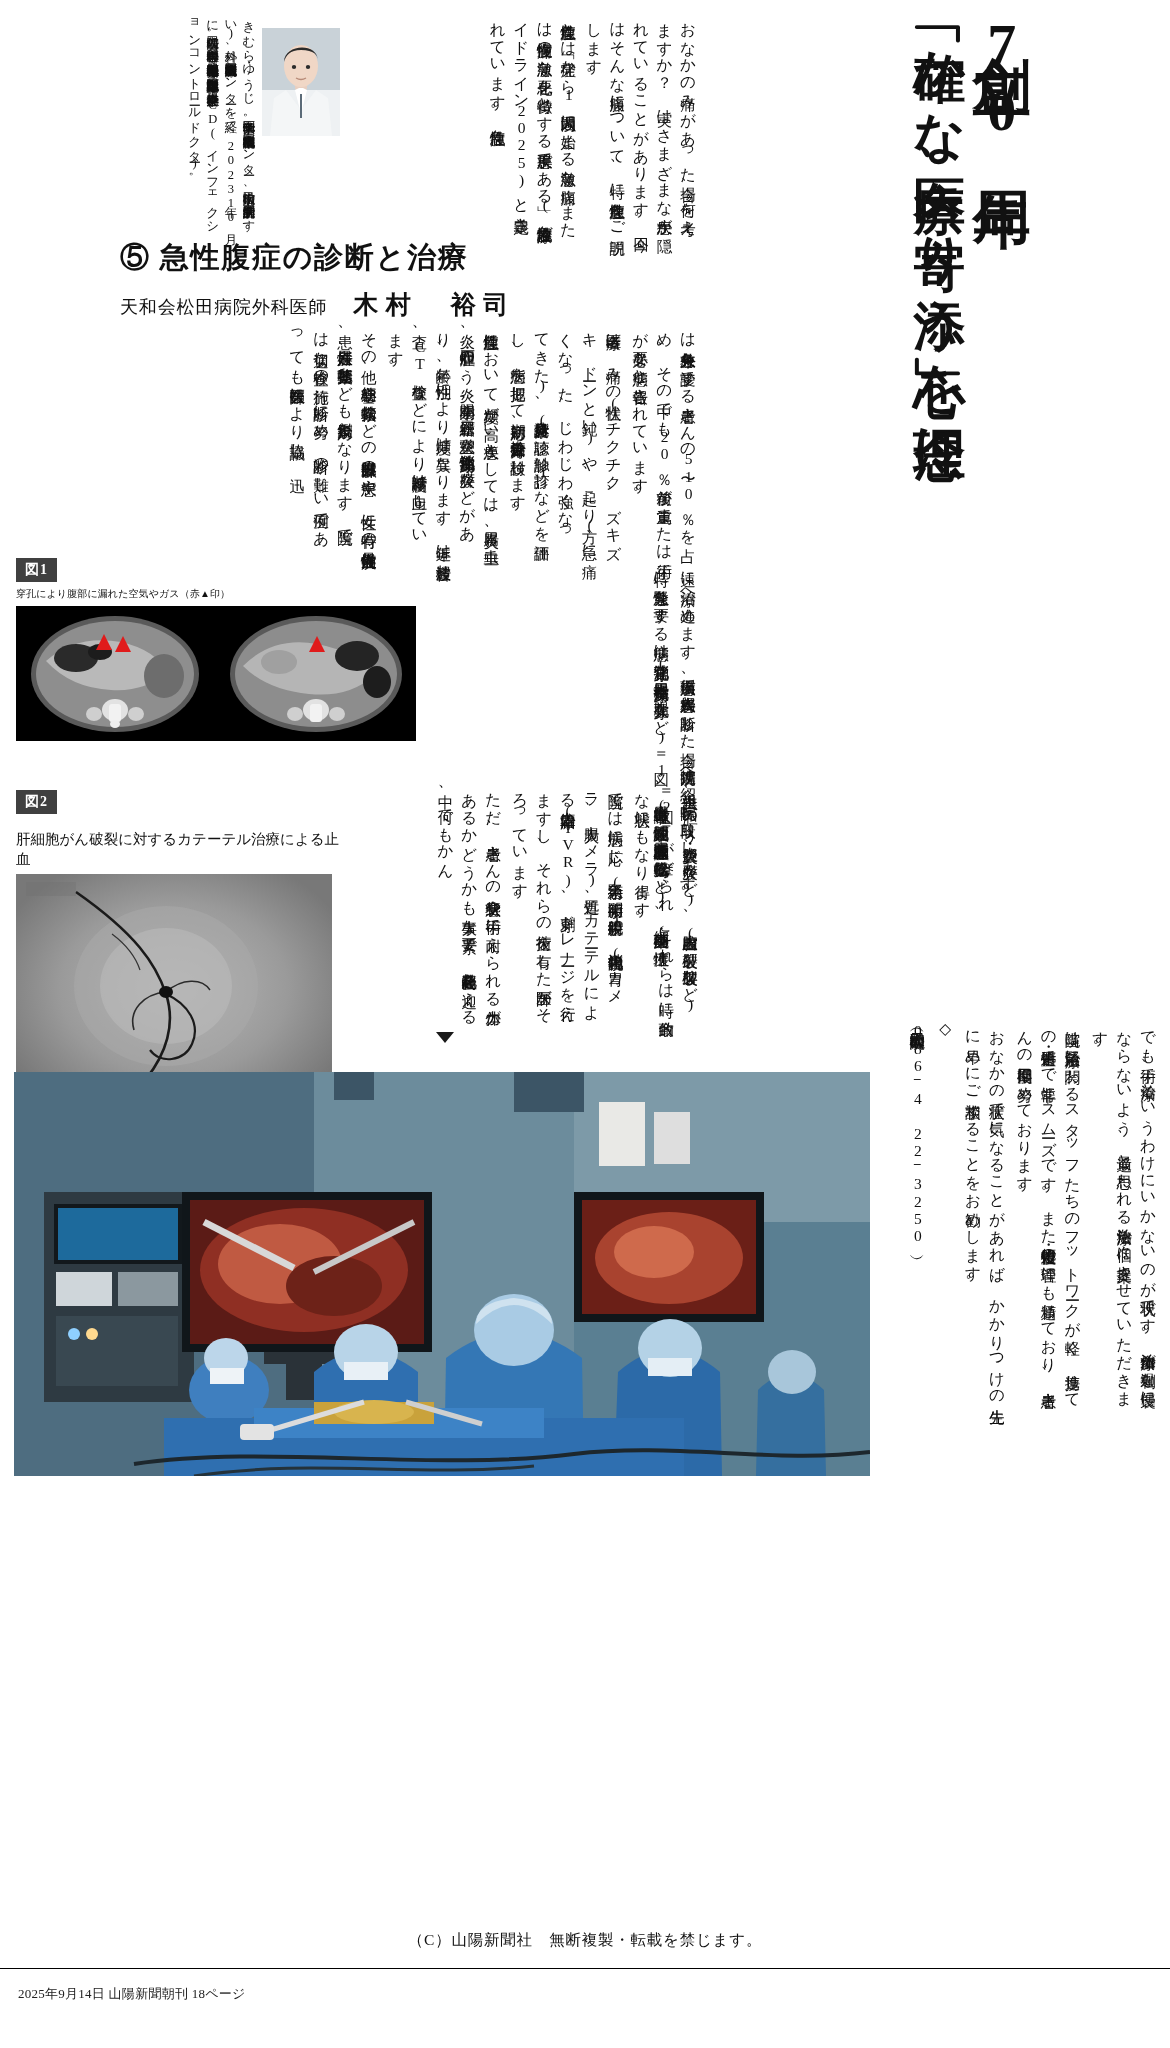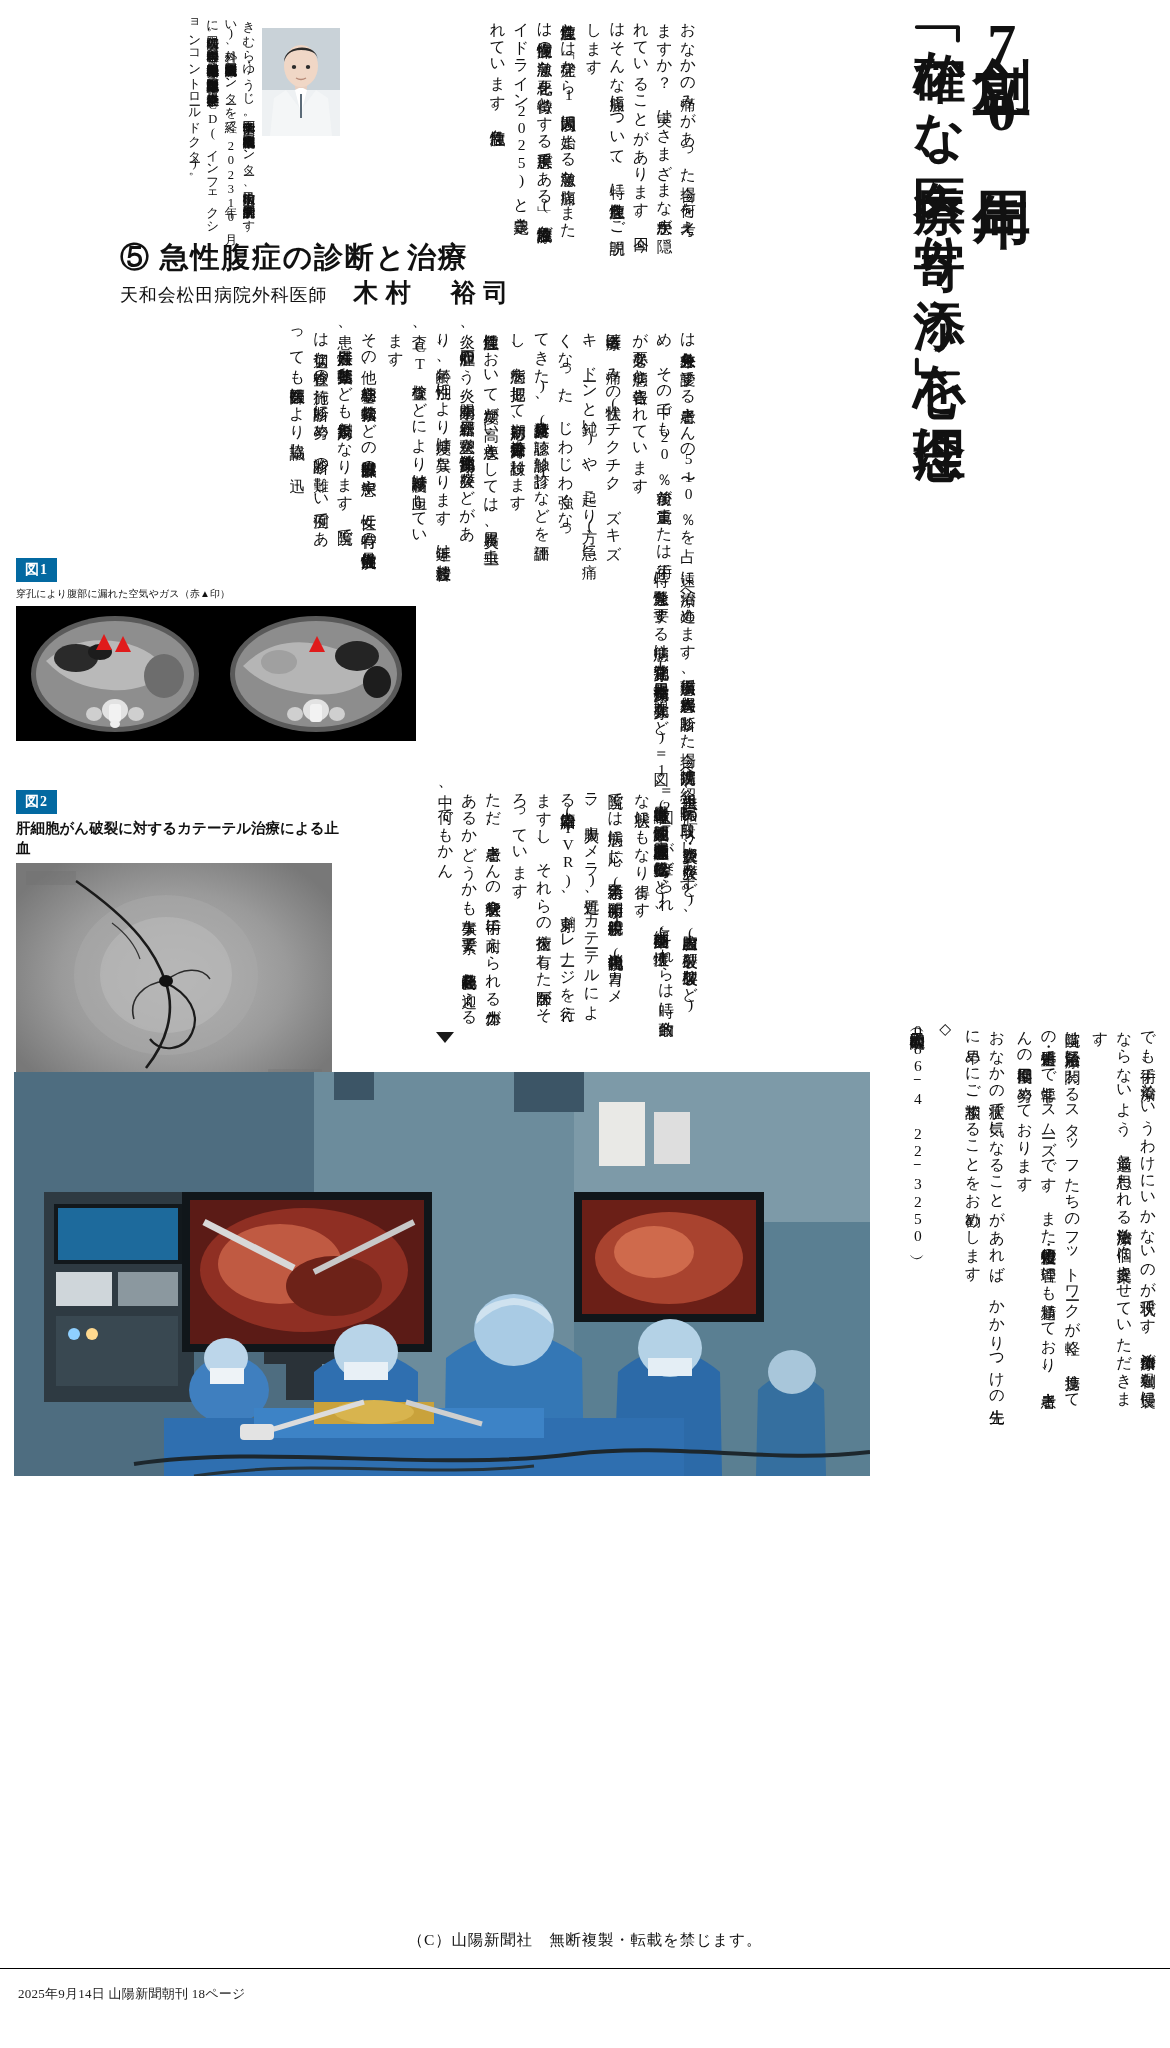--- a/index.html
+++ b/index.html
@@ -105,21 +105,21 @@
   .series-title {
     position: absolute;
     left: 120px; top: 238px;
     width: 520px;
     font-size: 29px;
     font-weight: bold;
     letter-spacing: 0.06em;
   }
   .byline {
     position: absolute;
-    left: 120px; top: 276px;
+    left: 120px; top: 288px;
     width: 520px;
     font-size: 21px;
     letter-spacing: 0.04em;
     display: flex;
     align-items: baseline;
     gap: 26px;
   }
   .byline .affil { font-size: 18px; }
   .byline .name { font-size: 25px; font-weight: bold; letter-spacing: 0.3em; }
 
@@ -177,21 +177,21 @@
   }
 
   
   .fig1 {
     position: absolute;
     left: 16px; top: 558px;
     width: 400px;
   }
   .fig-tag {
     display: inline-block;
-    background: #0369a1;
+    background: #404040;
     color: #fff;
     font-size: 14px;
     font-weight: bold;
     padding: 3px 9px;
     letter-spacing: 0.08em;
   }
   .fig-cap {
     font-size: 10px;
     margin-top: 5px;
     margin-bottom: 5px;
@@ -211,24 +211,23 @@
   .ct svg { display: block; }
 
   
   .fig2 {
     position: absolute;
     left: 16px; top: 790px;
     width: 330px;
   }
   .fig2-cap {
     font-size: 14.5px;
-    margin-top: 5px;
+    margin-top: 16px;
     margin-bottom: 5px;
     line-height: 1.35;
-    font-weight: bold;
   }
   .angio {
     width: 316px; height: 238px;
     background: #9c9c9c;
     overflow: hidden;
     position: relative;
   }
 
   
   .photo-banner {

